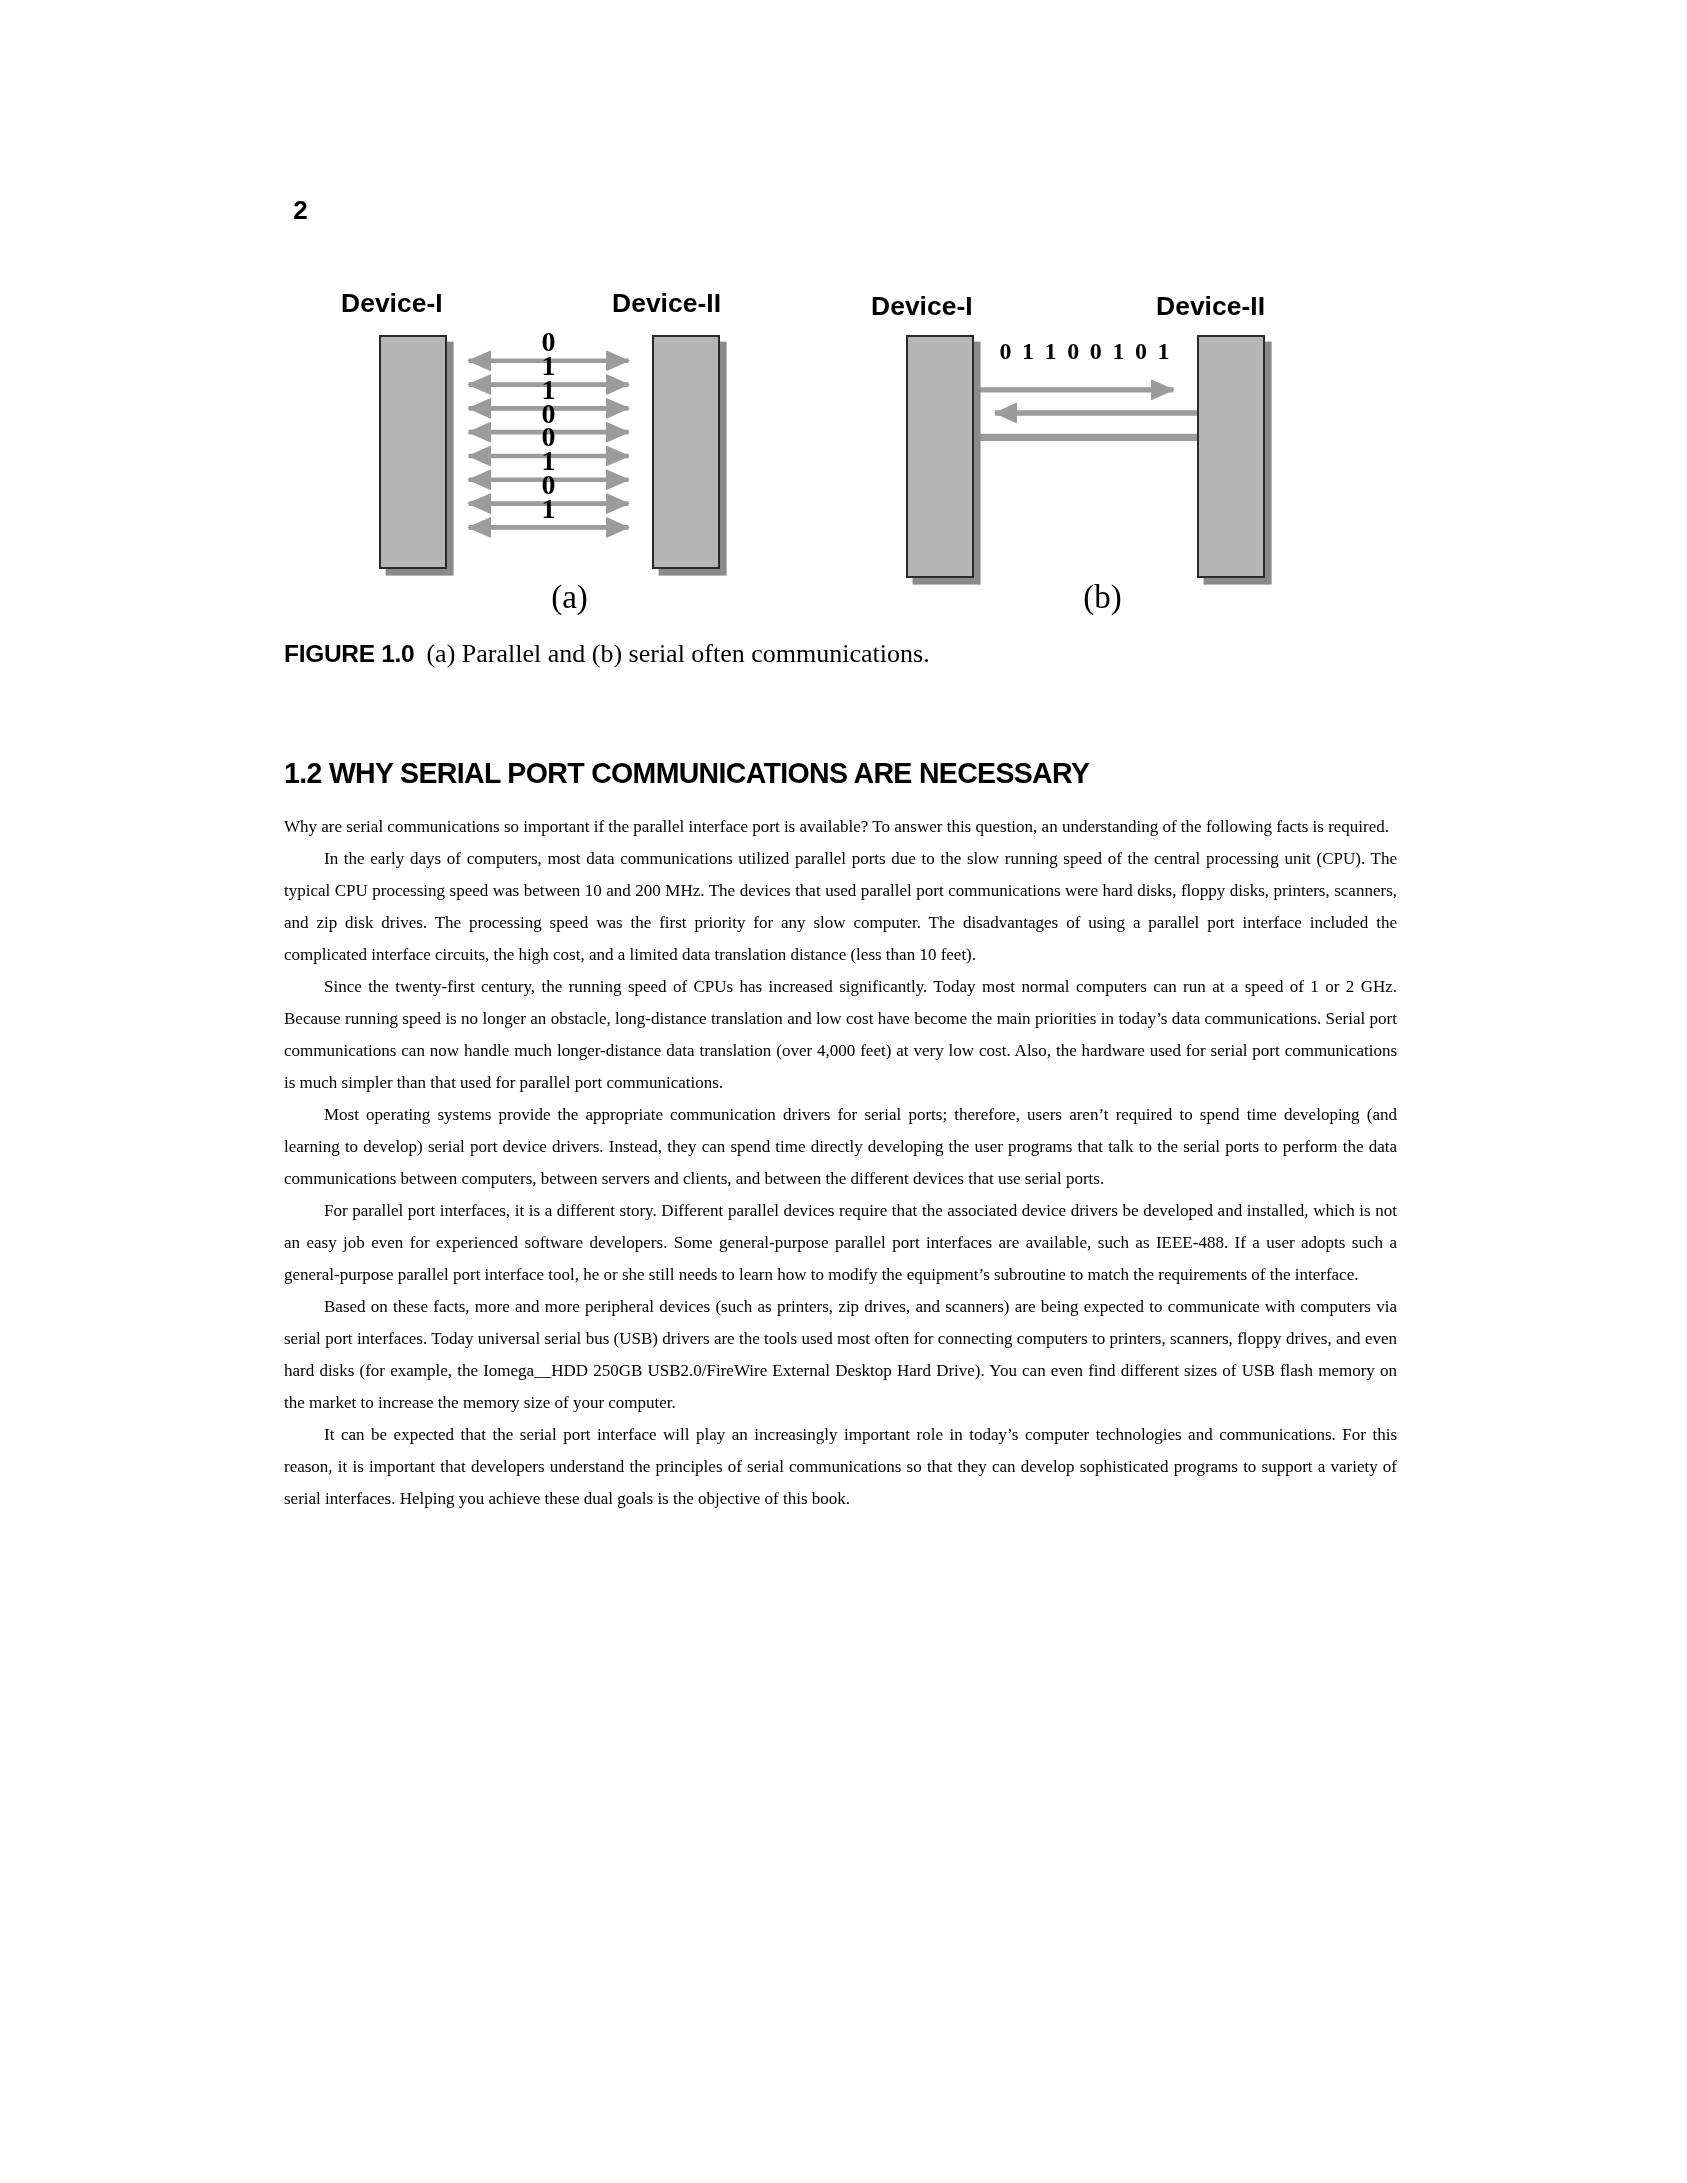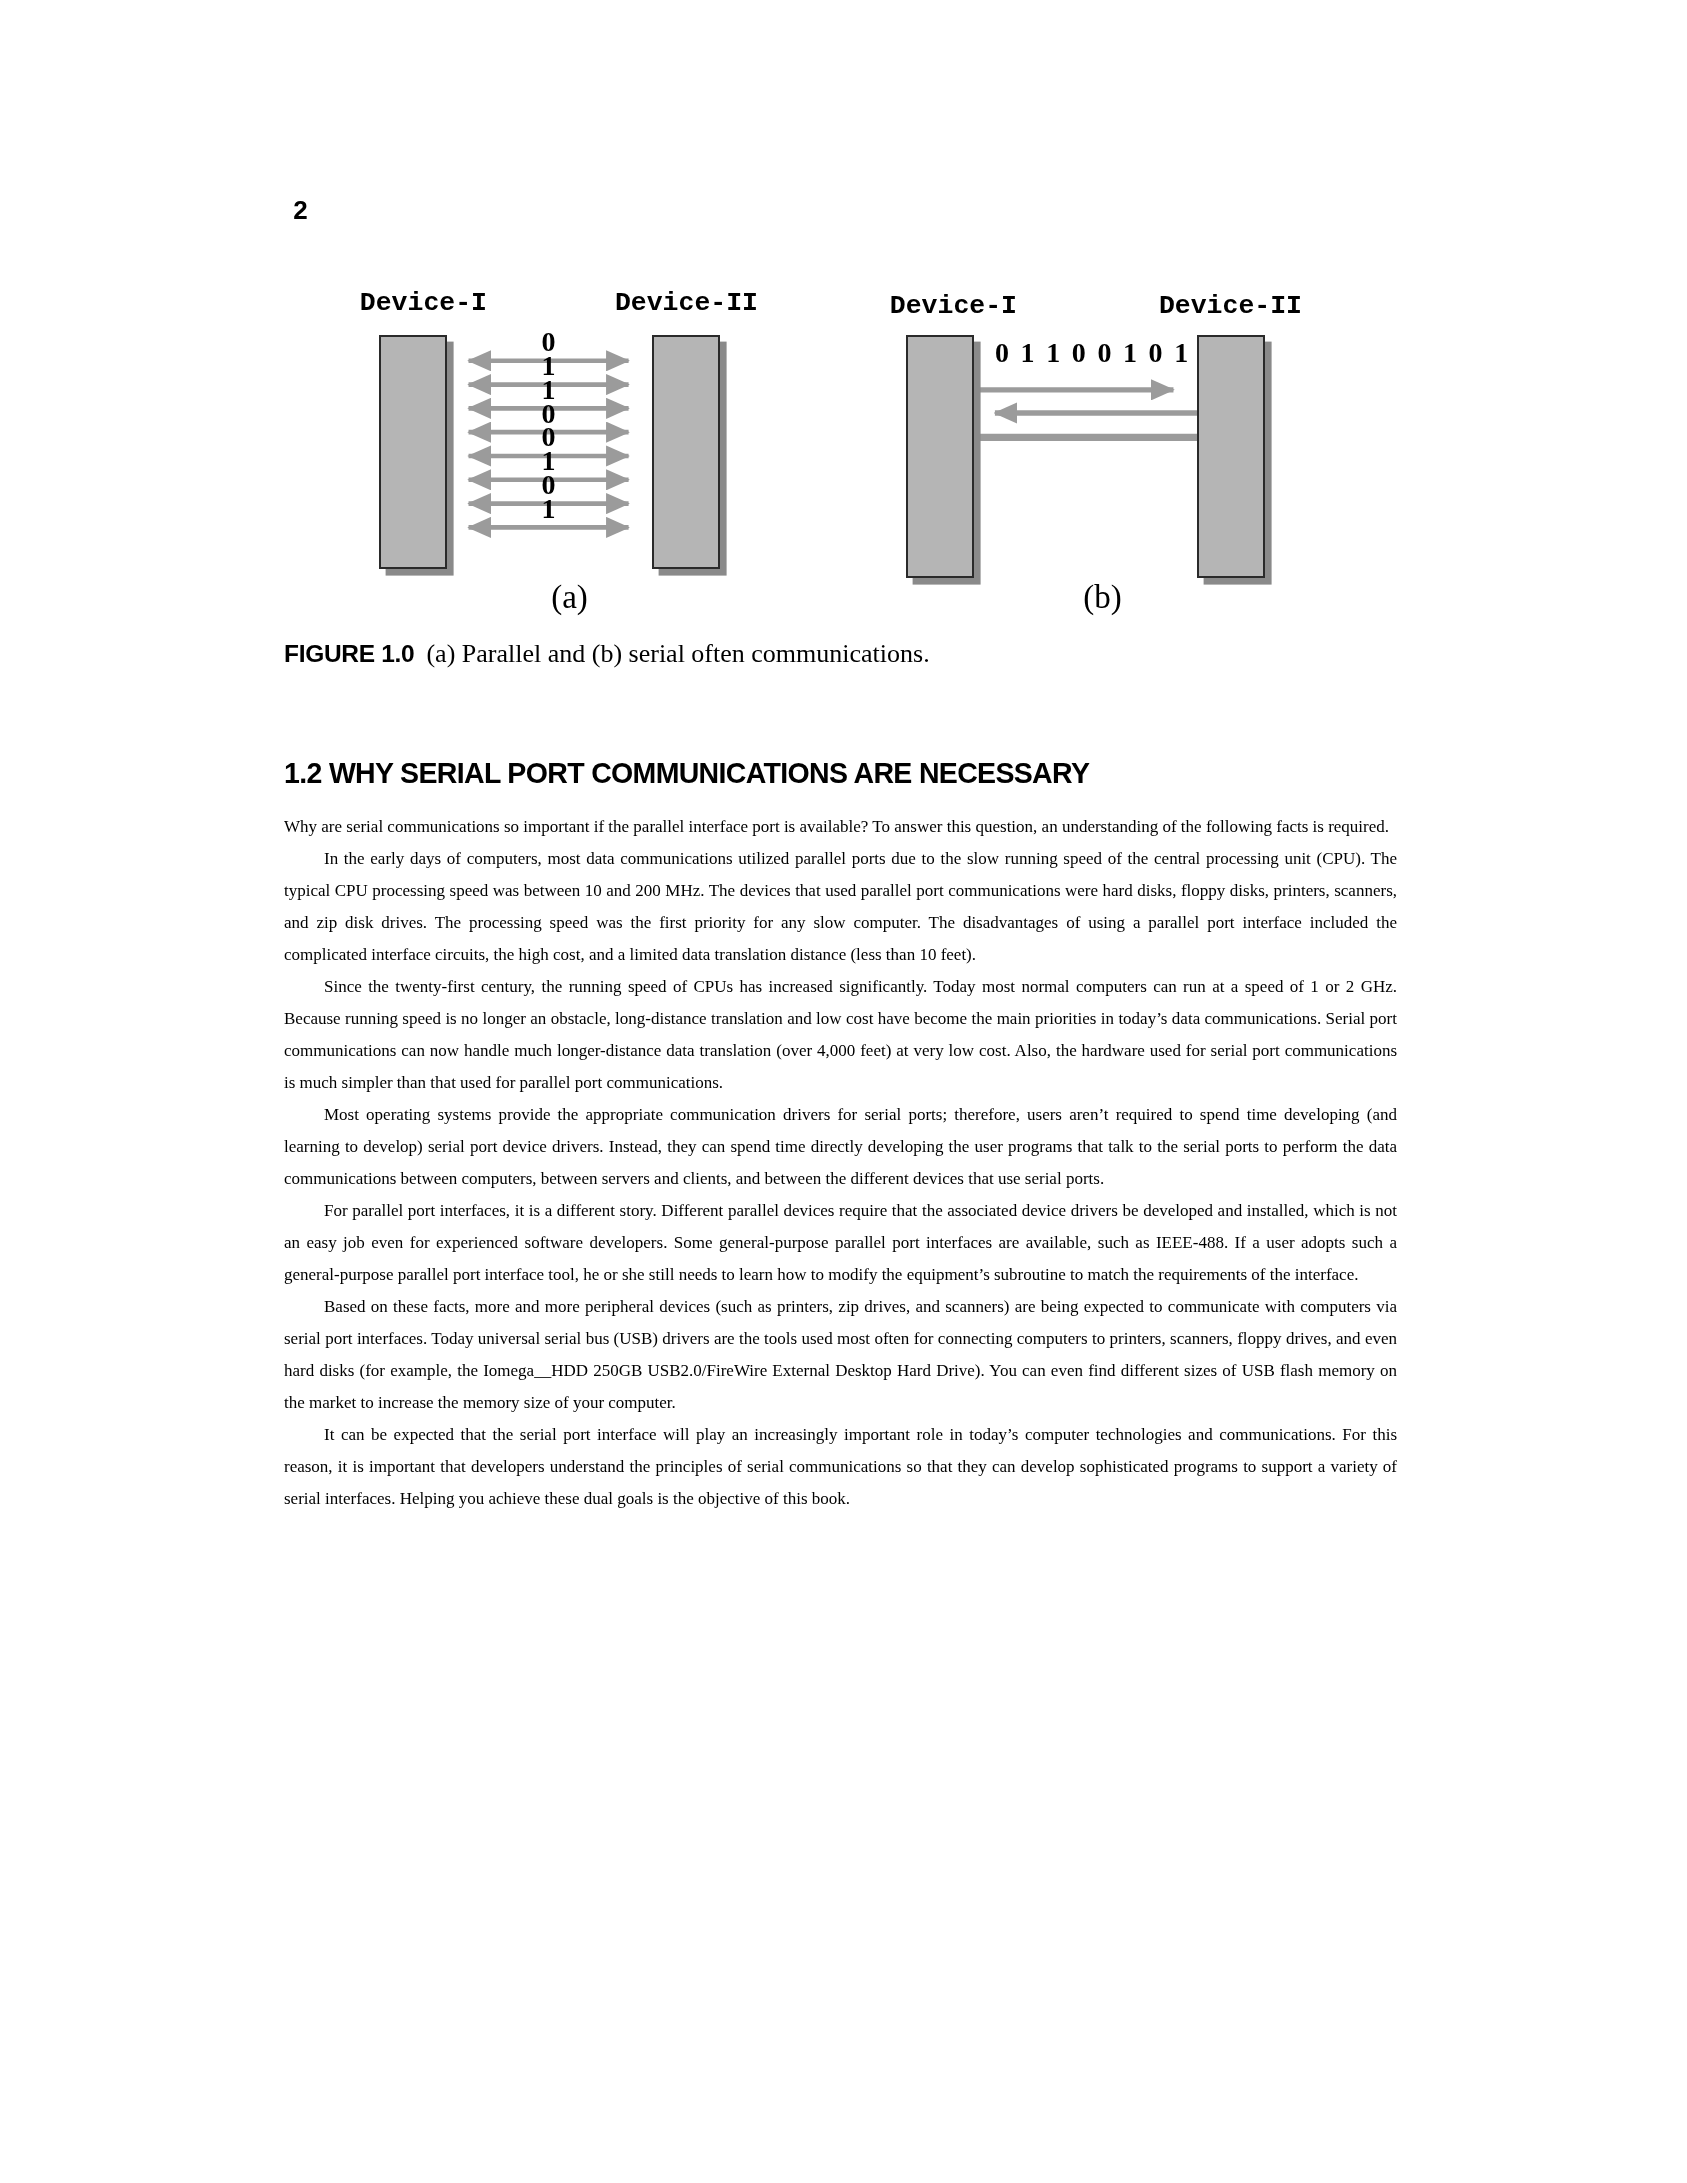--- a/index.html
+++ b/index.html
@@ -17,36 +17,36 @@
     position:absolute; left:284px; top:195px; width:1113px;
     display:flex; justify-content:space-between; align-items:baseline;
     font-family:"Liberation Sans", sans-serif;
   }
   .page-number{ font-weight:bold; font-size:26px; margin-left:9.3px; }
   .running-head{ font-size:24px; letter-spacing:0.1px; }
 
   
   .figure{ position:absolute; left:0; top:0; width:1687px; height:728px; }
   .dev-label{
-    position:absolute; width:146px; text-align:right;
-    font-family:Liberation Mono, monospace; font-weight:bold; font-size:26.5px;
+    position:absolute; width:146px; text-align:left;
+    font-family:Liberation Sans, sans-serif; font-weight:bold; font-size:26.5px;
     white-space:nowrap;
   }
   .dev-rect{
     position:absolute; background:#b5b5b5;
     border:2px solid #2a2a2a;
     box-shadow:6.6px 6.6px 0 #8a8a8a;
   }
   .bit{
     position:absolute; width:33px; text-align:center;
     font-family:"Liberation Serif", serif; font-weight:bold; font-size:28px; line-height:1;
   }
   .bit-string{
     position:absolute; left:995px; top:339px; width:179px; text-align:center;
-    font-family:"Liberation Serif", serif; font-weight:bold; font-size:28px; line-height:1;
+    font-family:"Liberation Serif", serif; font-weight:bold; font-size:24px; line-height:1;
     word-spacing:4.6px; white-space:nowrap;
   }
   .sublabel{
     position:absolute; width:73px; text-align:center;
     font-family:"Liberation Serif", serif; font-size:33px; line-height:1;
   }
   .fig-svg{ position:absolute; left:331px; top:278px; }
 
   
   .caption{

